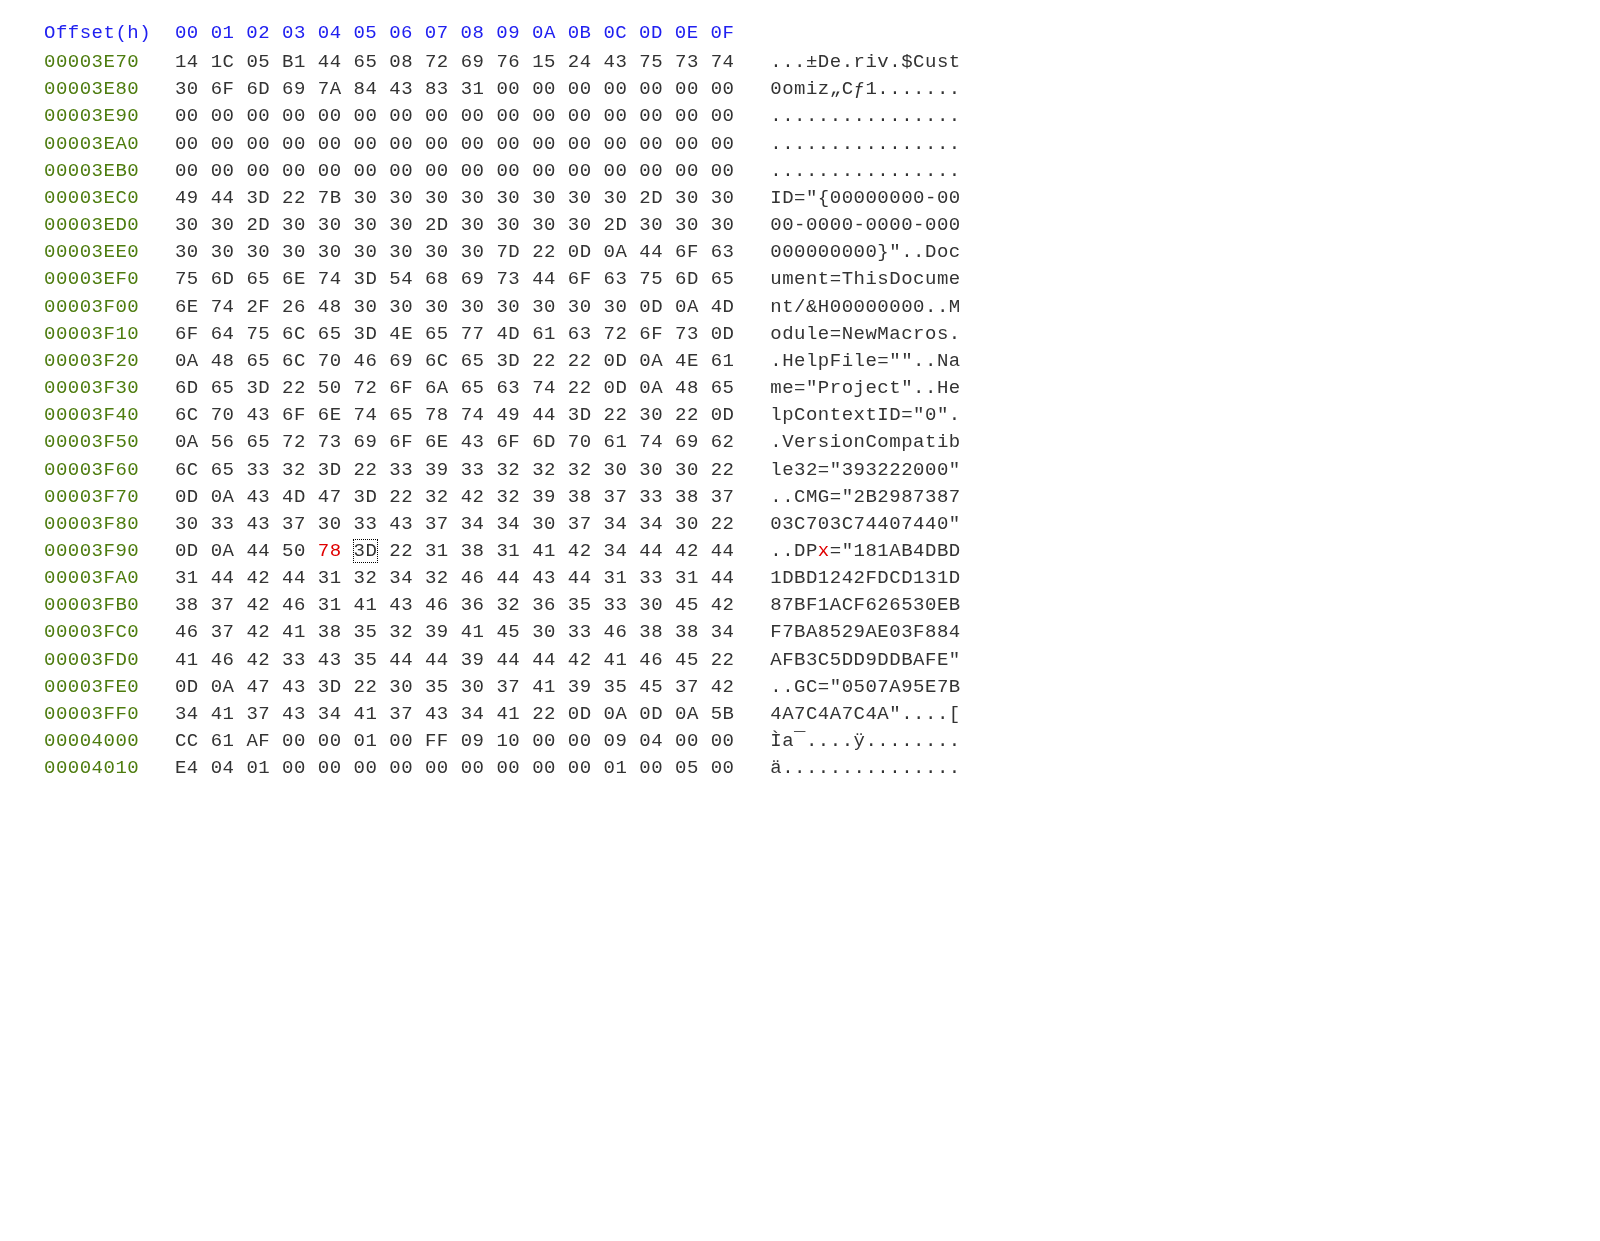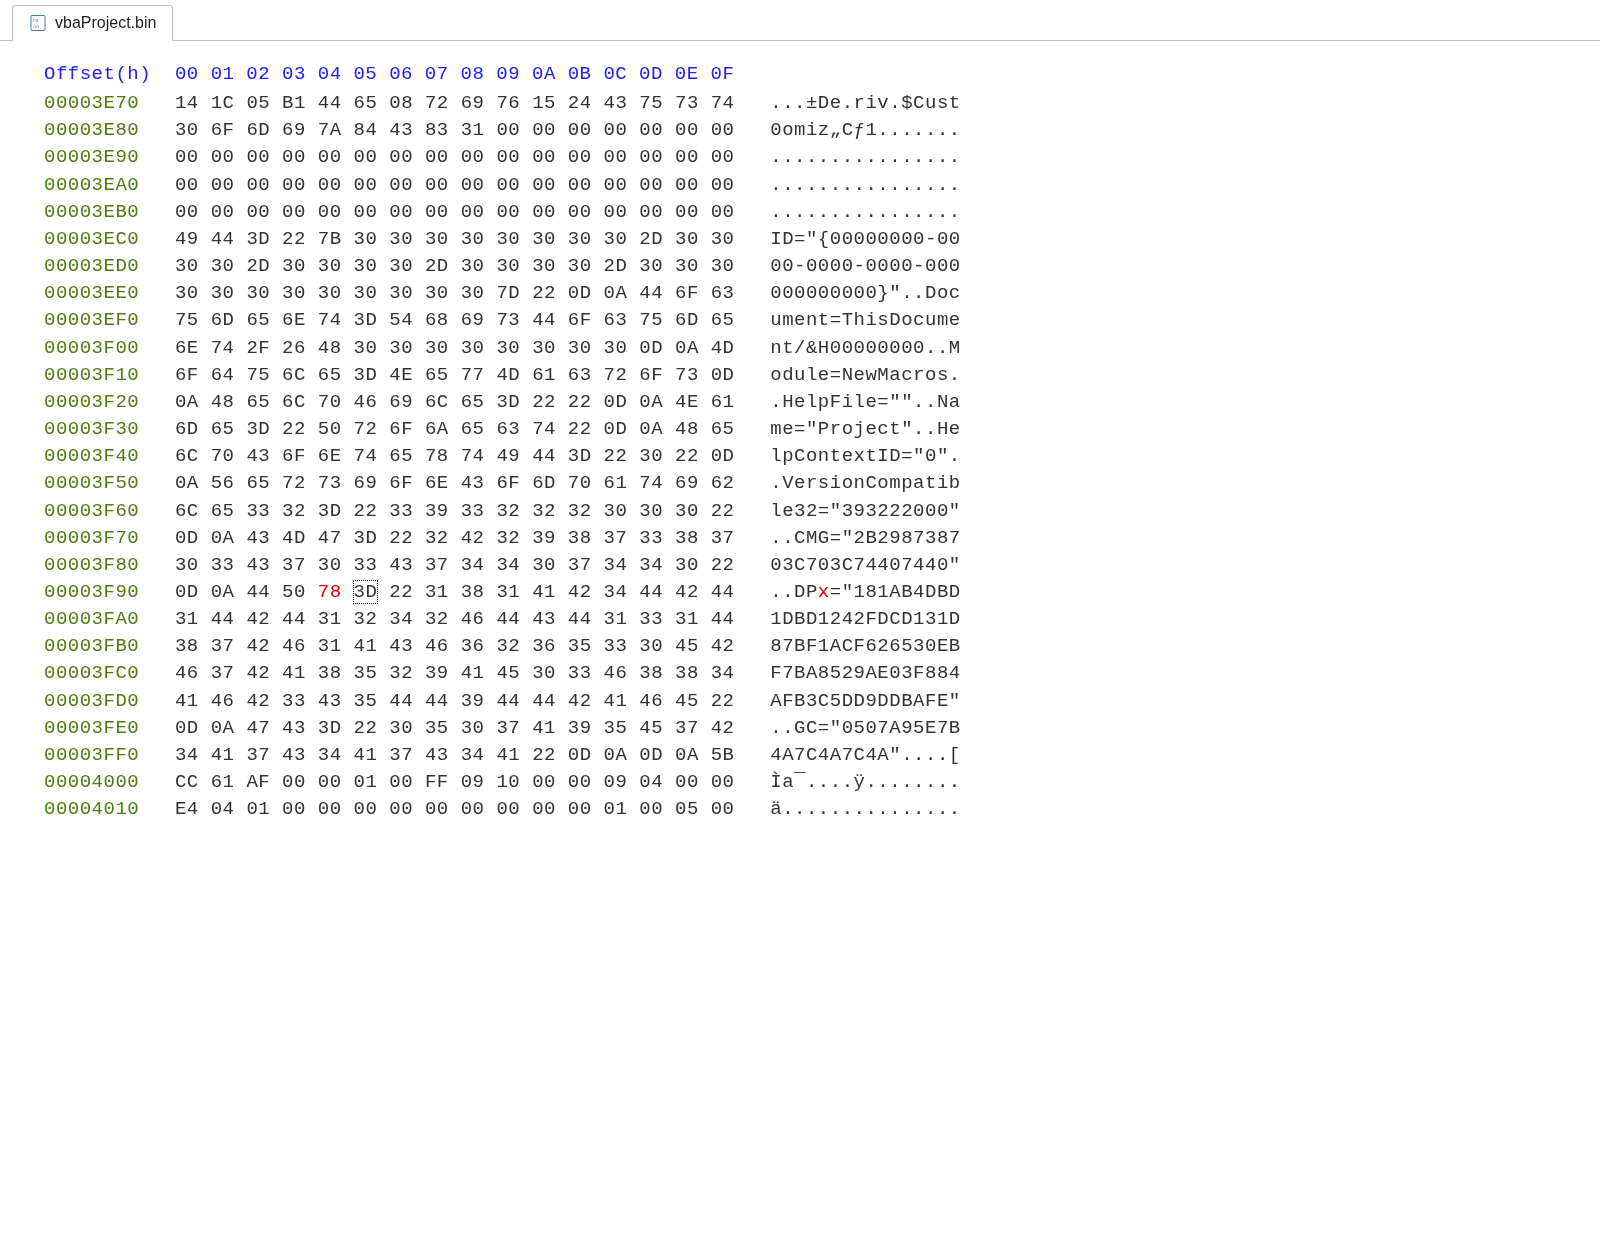--- a/index.html
+++ b/index.html
@@ -14,27 +14,15 @@
   .offset{color:#4d7c0f;}
   .bytes{color:#333;}
   .ascii{color:#333;}
   .red{color:#e00000;}
   .sel{outline:1px dotted #000;}
 </style>
 </head>
 <body>
 
 <div class="container">
-  <div class="tab-bar">
-    <div class="tab">
-      <span class="icon">
-        <svg viewBox="0 0 18 18" width="18" height="18">
-          <rect x="2" y="1.5" width="14" height="15" rx="1" fill="#fff" stroke="#4a7aa8" stroke-width="1"></rect>
-          <text x="4" y="8" font-size="5" fill="#3a6a96" font-family="Consolas">F0</text>
-          <text x="4" y="14" font-size="5" fill="#3a6a96" font-family="Consolas">A0</text>
-        </svg>
-      </span>
-      <span class="tab-title">vbaProject.bin</span>
-    </div>
-  </div>
 
   <div class="hex-area" id="hex-area"><div class="header-line">Offset(h)  00 01 02 03 04 05 06 07 08 09 0A 0B 0C 0D 0E 0F</div><span class="row"><span class="offset">00003E70</span>   <span class="bytes"><span>14</span> <span>1C</span> <span>05</span> <span>B1</span> <span>44</span> <span>65</span> <span>08</span> <span>72</span> <span>69</span> <span>76</span> <span>15</span> <span>24</span> <span>43</span> <span>75</span> <span>73</span> <span>74</span></span>   <span class="ascii">...±De.riv.$Cust</span></span><span class="row"><span class="offset">00003E80</span>   <span class="bytes"><span>30</span> <span>6F</span> <span>6D</span> <span>69</span> <span>7A</span> <span>84</span> <span>43</span> <span>83</span> <span>31</span> <span>00</span> <span>00</span> <span>00</span> <span>00</span> <span>00</span> <span>00</span> <span>00</span></span>   <span class="ascii">0omiz„Cƒ1.......</span></span><span class="row"><span class="offset">00003E90</span>   <span class="bytes"><span>00</span> <span>00</span> <span>00</span> <span>00</span> <span>00</span> <span>00</span> <span>00</span> <span>00</span> <span>00</span> <span>00</span> <span>00</span> <span>00</span> <span>00</span> <span>00</span> <span>00</span> <span>00</span></span>   <span class="ascii">................</span></span><span class="row"><span class="offset">00003EA0</span>   <span class="bytes"><span>00</span> <span>00</span> <span>00</span> <span>00</span> <span>00</span> <span>00</span> <span>00</span> <span>00</span> <span>00</span> <span>00</span> <span>00</span> <span>00</span> <span>00</span> <span>00</span> <span>00</span> <span>00</span></span>   <span class="ascii">................</span></span><span class="row"><span class="offset">00003EB0</span>   <span class="bytes"><span>00</span> <span>00</span> <span>00</span> <span>00</span> <span>00</span> <span>00</span> <span>00</span> <span>00</span> <span>00</span> <span>00</span> <span>00</span> <span>00</span> <span>00</span> <span>00</span> <span>00</span> <span>00</span></span>   <span class="ascii">................</span></span><span class="row"><span class="offset">00003EC0</span>   <span class="bytes"><span>49</span> <span>44</span> <span>3D</span> <span>22</span> <span>7B</span> <span>30</span> <span>30</span> <span>30</span> <span>30</span> <span>30</span> <span>30</span> <span>30</span> <span>30</span> <span>2D</span> <span>30</span> <span>30</span></span>   <span class="ascii">ID="{00000000-00</span></span><span class="row"><span class="offset">00003ED0</span>   <span class="bytes"><span>30</span> <span>30</span> <span>2D</span> <span>30</span> <span>30</span> <span>30</span> <span>30</span> <span>2D</span> <span>30</span> <span>30</span> <span>30</span> <span>30</span> <span>2D</span> <span>30</span> <span>30</span> <span>30</span></span>   <span class="ascii">00-0000-0000-000</span></span><span class="row"><span class="offset">00003EE0</span>   <span class="bytes"><span>30</span> <span>30</span> <span>30</span> <span>30</span> <span>30</span> <span>30</span> <span>30</span> <span>30</span> <span>30</span> <span>7D</span> <span>22</span> <span>0D</span> <span>0A</span> <span>44</span> <span>6F</span> <span>63</span></span>   <span class="ascii">000000000}"..Doc</span></span><span class="row"><span class="offset">00003EF0</span>   <span class="bytes"><span>75</span> <span>6D</span> <span>65</span> <span>6E</span> <span>74</span> <span>3D</span> <span>54</span> <span>68</span> <span>69</span> <span>73</span> <span>44</span> <span>6F</span> <span>63</span> <span>75</span> <span>6D</span> <span>65</span></span>   <span class="ascii">ument=ThisDocume</span></span><span class="row"><span class="offset">00003F00</span>   <span class="bytes"><span>6E</span> <span>74</span> <span>2F</span> <span>26</span> <span>48</span> <span>30</span> <span>30</span> <span>30</span> <span>30</span> <span>30</span> <span>30</span> <span>30</span> <span>30</span> <span>0D</span> <span>0A</span> <span>4D</span></span>   <span class="ascii">nt/&amp;H00000000..M</span></span><span class="row"><span class="offset">00003F10</span>   <span class="bytes"><span>6F</span> <span>64</span> <span>75</span> <span>6C</span> <span>65</span> <span>3D</span> <span>4E</span> <span>65</span> <span>77</span> <span>4D</span> <span>61</span> <span>63</span> <span>72</span> <span>6F</span> <span>73</span> <span>0D</span></span>   <span class="ascii">odule=NewMacros.</span></span><span class="row"><span class="offset">00003F20</span>   <span class="bytes"><span>0A</span> <span>48</span> <span>65</span> <span>6C</span> <span>70</span> <span>46</span> <span>69</span> <span>6C</span> <span>65</span> <span>3D</span> <span>22</span> <span>22</span> <span>0D</span> <span>0A</span> <span>4E</span> <span>61</span></span>   <span class="ascii">.HelpFile=""..Na</span></span><span class="row"><span class="offset">00003F30</span>   <span class="bytes"><span>6D</span> <span>65</span> <span>3D</span> <span>22</span> <span>50</span> <span>72</span> <span>6F</span> <span>6A</span> <span>65</span> <span>63</span> <span>74</span> <span>22</span> <span>0D</span> <span>0A</span> <span>48</span> <span>65</span></span>   <span class="ascii">me="Project"..He</span></span><span class="row"><span class="offset">00003F40</span>   <span class="bytes"><span>6C</span> <span>70</span> <span>43</span> <span>6F</span> <span>6E</span> <span>74</span> <span>65</span> <span>78</span> <span>74</span> <span>49</span> <span>44</span> <span>3D</span> <span>22</span> <span>30</span> <span>22</span> <span>0D</span></span>   <span class="ascii">lpContextID="0".</span></span><span class="row"><span class="offset">00003F50</span>   <span class="bytes"><span>0A</span> <span>56</span> <span>65</span> <span>72</span> <span>73</span> <span>69</span> <span>6F</span> <span>6E</span> <span>43</span> <span>6F</span> <span>6D</span> <span>70</span> <span>61</span> <span>74</span> <span>69</span> <span>62</span></span>   <span class="ascii">.VersionCompatib</span></span><span class="row"><span class="offset">00003F60</span>   <span class="bytes"><span>6C</span> <span>65</span> <span>33</span> <span>32</span> <span>3D</span> <span>22</span> <span>33</span> <span>39</span> <span>33</span> <span>32</span> <span>32</span> <span>32</span> <span>30</span> <span>30</span> <span>30</span> <span>22</span></span>   <span class="ascii">le32="393222000"</span></span><span class="row"><span class="offset">00003F70</span>   <span class="bytes"><span>0D</span> <span>0A</span> <span>43</span> <span>4D</span> <span>47</span> <span>3D</span> <span>22</span> <span>32</span> <span>42</span> <span>32</span> <span>39</span> <span>38</span> <span>37</span> <span>33</span> <span>38</span> <span>37</span></span>   <span class="ascii">..CMG="2B2987387</span></span><span class="row"><span class="offset">00003F80</span>   <span class="bytes"><span>30</span> <span>33</span> <span>43</span> <span>37</span> <span>30</span> <span>33</span> <span>43</span> <span>37</span> <span>34</span> <span>34</span> <span>30</span> <span>37</span> <span>34</span> <span>34</span> <span>30</span> <span>22</span></span>   <span class="ascii">03C703C74407440"</span></span><span class="row"><span class="offset">00003F90</span>   <span class="bytes"><span>0D</span> <span>0A</span> <span>44</span> <span>50</span> <span class="red">78</span> <span class="sel">3D</span> <span>22</span> <span>31</span> <span>38</span> <span>31</span> <span>41</span> <span>42</span> <span>34</span> <span>44</span> <span>42</span> <span>44</span></span>   <span class="ascii">..DP<span class="red">x</span>="181AB4DBD</span></span><span class="row"><span class="offset">00003FA0</span>   <span class="bytes"><span>31</span> <span>44</span> <span>42</span> <span>44</span> <span>31</span> <span>32</span> <span>34</span> <span>32</span> <span>46</span> <span>44</span> <span>43</span> <span>44</span> <span>31</span> <span>33</span> <span>31</span> <span>44</span></span>   <span class="ascii">1DBD1242FDCD131D</span></span><span class="row"><span class="offset">00003FB0</span>   <span class="bytes"><span>38</span> <span>37</span> <span>42</span> <span>46</span> <span>31</span> <span>41</span> <span>43</span> <span>46</span> <span>36</span> <span>32</span> <span>36</span> <span>35</span> <span>33</span> <span>30</span> <span>45</span> <span>42</span></span>   <span class="ascii">87BF1ACF626530EB</span></span><span class="row"><span class="offset">00003FC0</span>   <span class="bytes"><span>46</span> <span>37</span> <span>42</span> <span>41</span> <span>38</span> <span>35</span> <span>32</span> <span>39</span> <span>41</span> <span>45</span> <span>30</span> <span>33</span> <span>46</span> <span>38</span> <span>38</span> <span>34</span></span>   <span class="ascii">F7BA8529AE03F884</span></span><span class="row"><span class="offset">00003FD0</span>   <span class="bytes"><span>41</span> <span>46</span> <span>42</span> <span>33</span> <span>43</span> <span>35</span> <span>44</span> <span>44</span> <span>39</span> <span>44</span> <span>44</span> <span>42</span> <span>41</span> <span>46</span> <span>45</span> <span>22</span></span>   <span class="ascii">AFB3C5DD9DDBAFE"</span></span><span class="row"><span class="offset">00003FE0</span>   <span class="bytes"><span>0D</span> <span>0A</span> <span>47</span> <span>43</span> <span>3D</span> <span>22</span> <span>30</span> <span>35</span> <span>30</span> <span>37</span> <span>41</span> <span>39</span> <span>35</span> <span>45</span> <span>37</span> <span>42</span></span>   <span class="ascii">..GC="0507A95E7B</span></span><span class="row"><span class="offset">00003FF0</span>   <span class="bytes"><span>34</span> <span>41</span> <span>37</span> <span>43</span> <span>34</span> <span>41</span> <span>37</span> <span>43</span> <span>34</span> <span>41</span> <span>22</span> <span>0D</span> <span>0A</span> <span>0D</span> <span>0A</span> <span>5B</span></span>   <span class="ascii">4A7C4A7C4A"....[</span></span><span class="row"><span class="offset">00004000</span>   <span class="bytes"><span>CC</span> <span>61</span> <span>AF</span> <span>00</span> <span>00</span> <span>01</span> <span>00</span> <span>FF</span> <span>09</span> <span>10</span> <span>00</span> <span>00</span> <span>09</span> <span>04</span> <span>00</span> <span>00</span></span>   <span class="ascii">Ìa¯....ÿ........</span></span><span class="row"><span class="offset">00004010</span>   <span class="bytes"><span>E4</span> <span>04</span> <span>01</span> <span>00</span> <span>00</span> <span>00</span> <span>00</span> <span>00</span> <span>00</span> <span>00</span> <span>00</span> <span>00</span> <span>01</span> <span>00</span> <span>05</span> <span>00</span></span>   <span class="ascii">ä...............</span></span></div>
 </div>
 
 </body></html>

